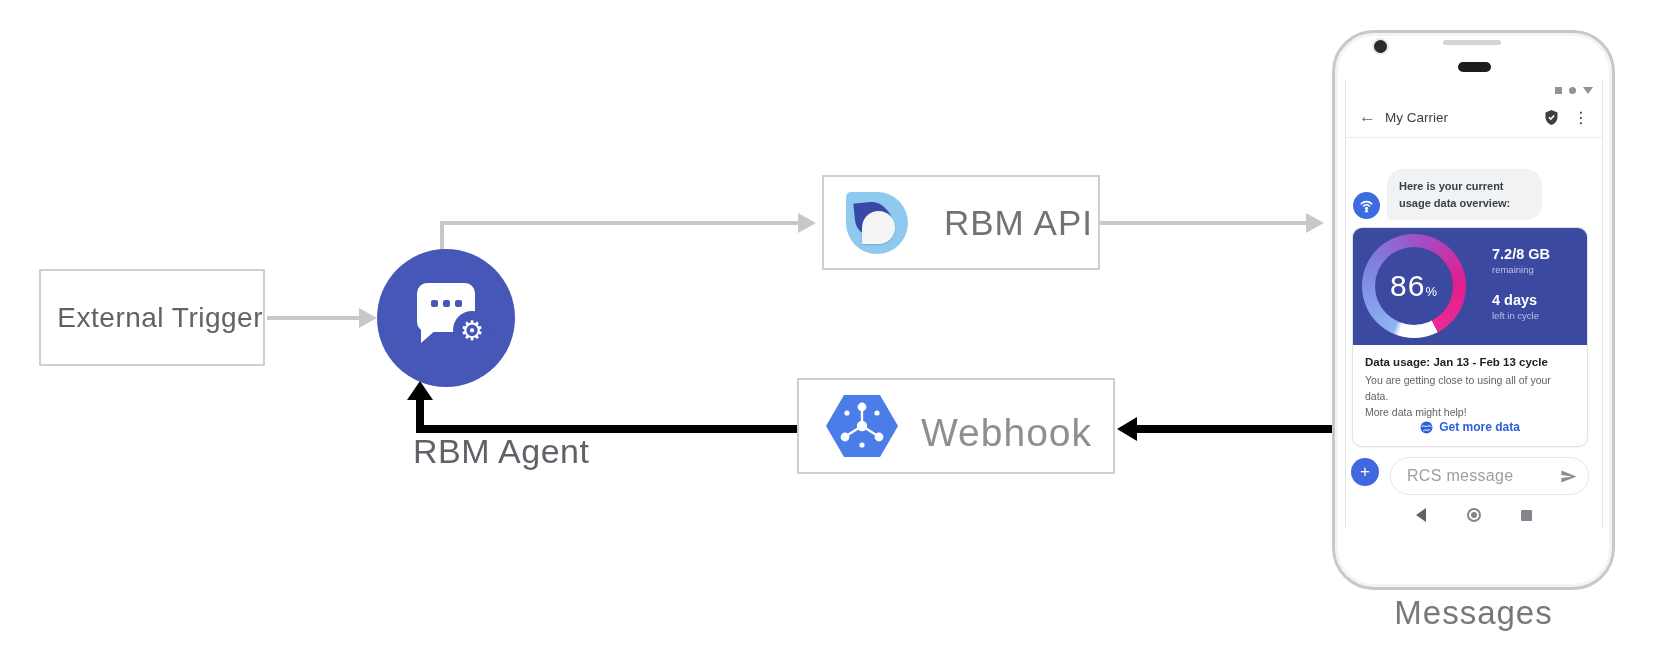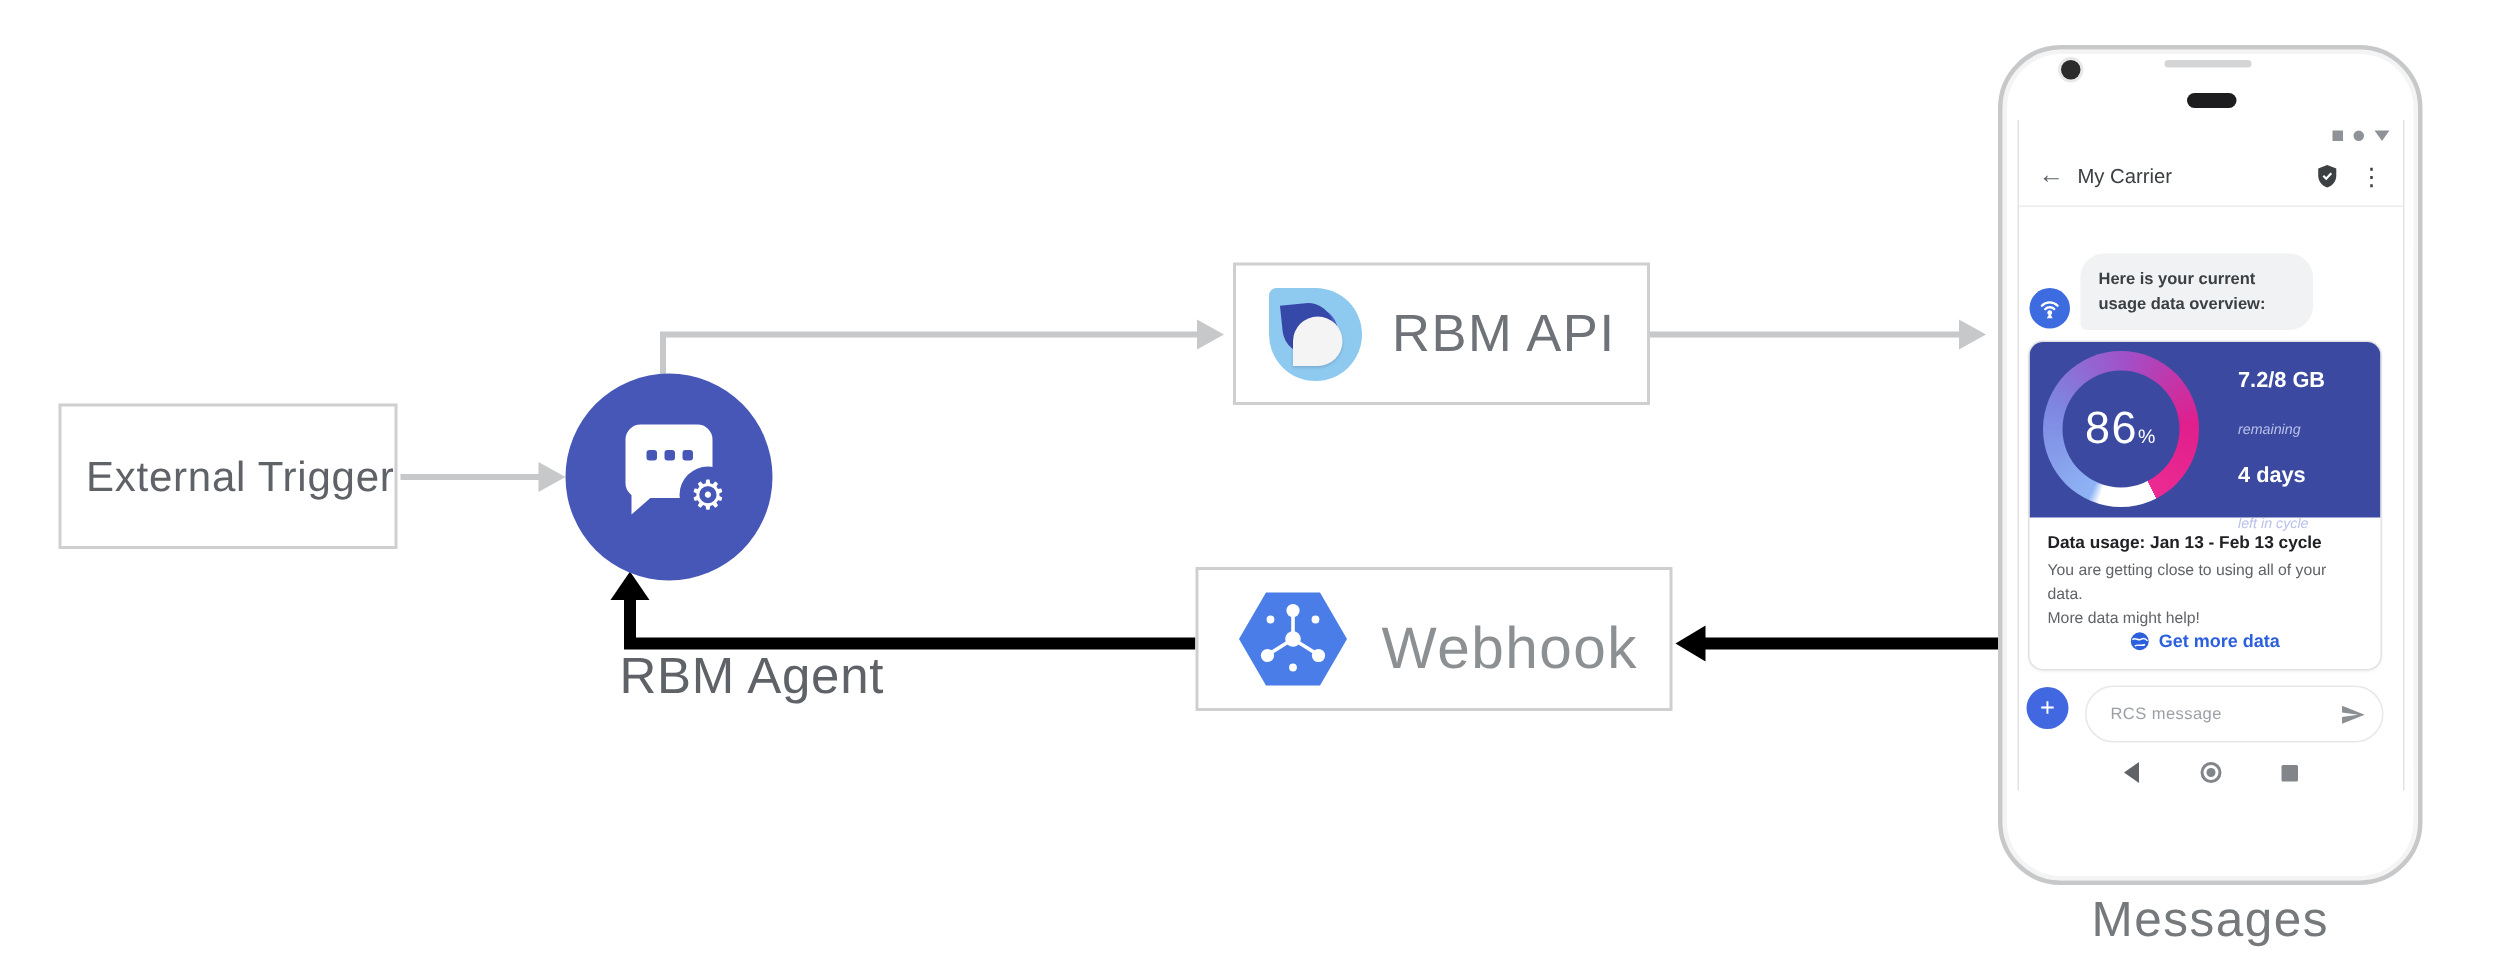--- a/index.html
+++ b/index.html
@@ -6,21 +6,21 @@
   html,body { background:#ffffff; }
   body { font-family: "Liberation Sans", sans-serif; }
   .canvas { position:relative; width:1669px; height:652px; background:#fff; overflow:hidden; }
 
   
   .node-box { position:absolute; background:#fff; border:2px solid #cfcfcf; display:flex; align-items:center; justify-content:flex-end; }
   .ext-box { left:39px; top:269px; width:226px; height:97px; }
   .ext-label { font-size:28px; color:#5f6368; letter-spacing:.5px; }
 
   .api-box { left:822px; top:175px; width:278px; height:95px; justify-content:flex-start; padding-left:22px; gap:20px; }
-  .api-label { font-size:35px; color:#6f7377; letter-spacing:1px; }
+  .api-label { font-size:35px; color:#6f7377; letter-spacing:1px;margin-left:16px; }
   .hook-box { left:797px; top:378px; width:318px; height:96px; justify-content:flex-start; padding-left:26px; gap:22px; }
   .hook-label { font-size:39px; color:#8d9093; letter-spacing:1px;margin-top:14px; }
 
   
   .rbm-logo { position:relative; width:62px; height:62px; flex:0 0 auto; }
   .rbm-logo .outer { position:absolute; inset:0; background:#8ec9f0; border-radius:8% 50% 50% 50%; }
   .rbm-logo .mid   { position:absolute; left:9px; top:10px; width:34px; height:34px; background:#3648a8; border-radius:0 50% 50% 50%; transform:rotate(-6deg); }
   .rbm-logo .mid2  { position:absolute; left:13px; top:13px; width:33px; height:33px; background:#4c5ec0; border-radius:0 50% 50% 50%; transform:rotate(4deg); }
   .rbm-logo .inner { position:absolute; left:16px; top:19px; width:33px; height:33px; background:#f4f4f4; border-radius:50% 50% 50% 0; box-shadow:0 1px 2px rgba(0,0,0,.15); }
 
@@ -67,31 +67,31 @@
 
   .usage-card { position:absolute; left:6px; top:147px; width:236px; background:#fff; border:1px solid #e2e2e2; border-radius:10px; overflow:hidden; box-shadow:0 1px 2px rgba(0,0,0,.05); }
   .card-banner { position:relative; height:117px; background:#3b4aa0; }
   .gauge { position:absolute; left:9px; top:6px; width:104px; height:104px; border-radius:50%;
            background:conic-gradient(from 205deg,#8fb4f5 0deg,#7d86e0 85deg,#a24fc8 160deg,#e01f8d 240deg,#ec2a92 308deg,#ffffff 308deg,#ffffff 352deg,#8fb4f5 360deg); }
   .gauge-hole { position:absolute; inset:13px; border-radius:50%; background:#3b4aa0; display:flex; align-items:center; justify-content:center; }
   .gauge-pct { color:#fff; font-size:30px; letter-spacing:1px; }
   .gauge-pct .unit { font-size:13px; }
   .banner-stats { position:absolute; left:139px; top:18px; width:92px; color:#fff; }
   .stat-val { font-size:14.5px; font-weight:bold; }
-  .stat-sub { font-size:9.5px; color:#b9c1ea; margin-top:19px;font-style:italic; }
+  .stat-sub { font-size:9.5px; color:#b9c1ea; margin-top:2px; }
   .stat-gap { height:17px; }
   .card-info { padding:11px 12px 10px 12px; }
   .info-title { font-size:11.5px; font-weight:bold; color:#202124; }
   .info-body { margin-top:5px; font-size:10.5px; line-height:1.5; color:#5f6368; }
   .card-action { margin-top:0; display:flex; align-items:center; justify-content:center; gap:6px; padding-bottom:2px; cursor:pointer; }
   .action-label { font-size:12px; font-weight:bold; color:#2b5fdc; }
 
   .plus-btn { position:absolute; left:5px; top:378px; width:28px; height:28px; border-radius:50%; background:#4168e1; color:#fff; font-size:17px; display:flex; align-items:center; justify-content:center; }
   .compose { position:absolute; left:44px; top:377px; width:199px; height:38px; border:1.5px solid #e6e8eb; border-radius:19px; display:flex; align-items:center; padding-left:16px; background:#fff; }
-  .compose-ph { font-size:11px; color:#9aa0a6; letter-spacing:.3px; }
+  .compose-ph { font-size:16px; color:#9aa0a6; letter-spacing:.3px; }
   .send-ic { position:absolute; right:10px; top:9px; }
 
   .nav-row { position:absolute; left:0; right:0; top:424px; height:22px; display:flex; align-items:center; justify-content:space-evenly; padding:0 30px; }
   .nav-back { width:0; height:0; border-top:7px solid transparent; border-bottom:7px solid transparent; border-right:10px solid #5f6368; }
   .nav-home { width:14px; height:14px; border-radius:50%; border:2px solid #82868b; display:flex; align-items:center; justify-content:center; }
   .nav-home i { width:6px; height:6px; border-radius:50%; background:#82868b; }
   .nav-sq { width:11px; height:11px; background:#82868b; border-radius:1px; }
 
   .device-label { position:absolute; left:1332px; top:594px; width:283px; text-align:center; font-size:33px; color:#76797c; letter-spacing:1px; }
 </style>

